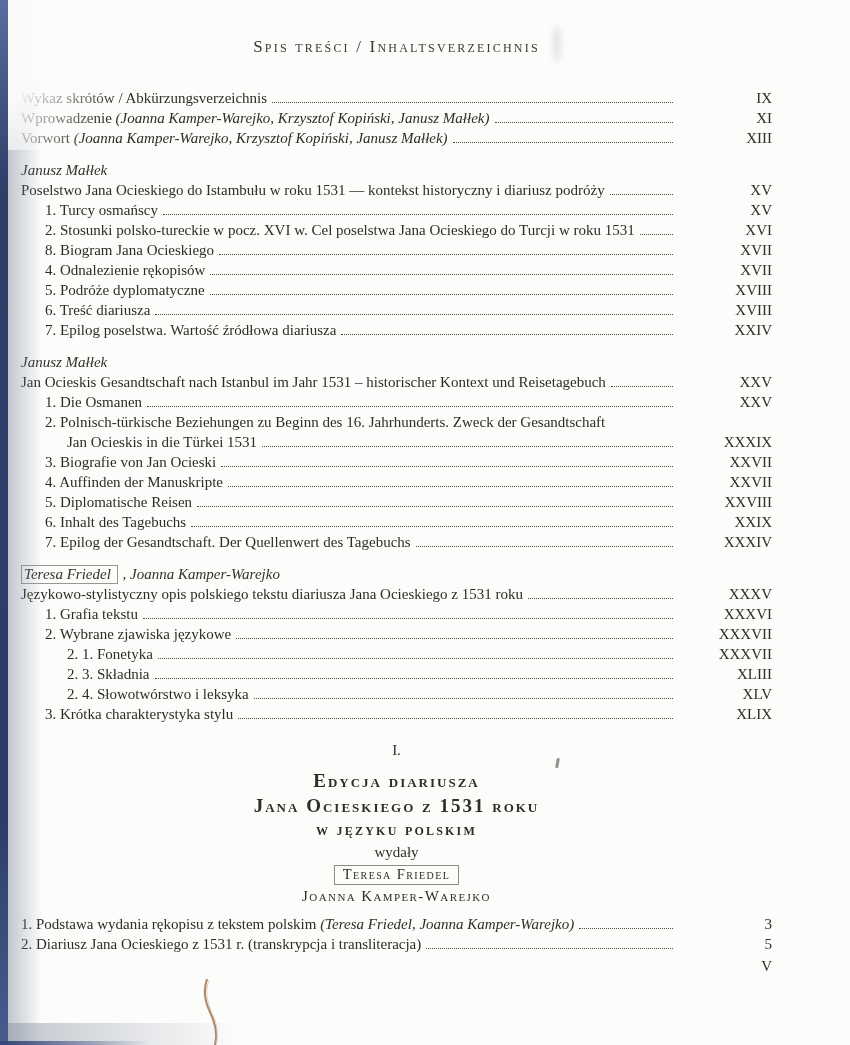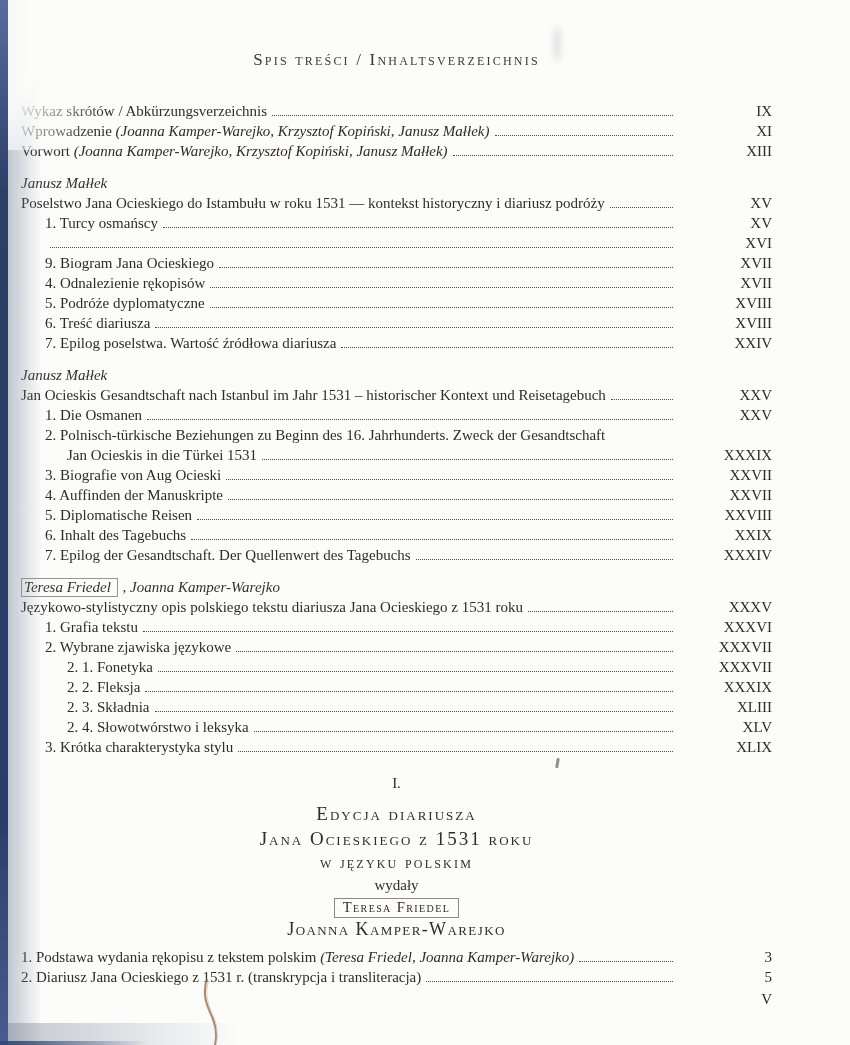--- a/index.html
+++ b/index.html
@@ -5,21 +5,21 @@
   * { margin: 0; padding: 0; box-sizing: border-box; }
   html, body { width: 850px; height: 1045px; }
   body {
     position: relative;
     overflow: hidden;
     background: #fcfcfb;
     font-family: "Liberation Serif", "DejaVu Serif", serif;
     color: #2f2c28;
   }
   .content {
-    position: absolute; left: 0; top: 13px; z-index: 2;
+    position: absolute; left: 0; top: 0; z-index: 2;
     width: 850px; padding: 34px 78px 0 21px;
   }
   h1.page-title {
     text-align: center;
     font-variant: small-caps;
     font-weight: normal;
     font-size: 17px;
     letter-spacing: 2.2px;
     line-height: 26px;
     color: #3c3935;
@@ -45,36 +45,36 @@
     font-style: italic;
     border: 1px solid #9a9792;
     padding: 0 6px 1px 2px;
     margin-right: 1px;
   }
   .toc-gap { height: 12px; }
 
   .part-block { text-align: center; margin-top: 16px; color: #302d29; }
   .part-num { font-size: 15px; line-height: 20px; margin-bottom: 8px; }
   .part-t1 {
-    font-variant: small-caps; font-weight: normal;
+    font-variant: small-caps; font-weight: bold;
     font-size: 19px; letter-spacing: 2px; line-height: 25px;
   }
   .part-t2 {
-    font-variant: small-caps; font-weight: normal;
+    font-variant: small-caps; font-weight: bold;
     font-size: 17px; letter-spacing: 2.2px; line-height: 23px;
   }
   .part-edited { font-size: 15px; line-height: 22px; }
   .part-ed-box {
     display: inline-block;
     font-variant: small-caps; font-size: 14.5px; letter-spacing: 1.4px;
     border: 1px solid #8d8a85;
     padding: 0 8px 1px; line-height: 17px; margin-top: 2px;
   }
   .part-ed2 {
-    font-variant: small-caps; font-size: 18px; letter-spacing: 1.4px;
+    font-variant: small-caps; font-size: 15px; letter-spacing: 1.4px;
     line-height: 20px; margin-top: 1px;
   }
   .edition-toc { margin-top: 8px; }
   .folio { text-align: right; font-size: 15px; line-height: 20px; margin-top: 2px; }
 
   
   .edge-left {
     position: absolute; left: 0; top: 0; width: 8px; height: 100%; z-index: 6;
     background: linear-gradient(180deg, #5a6c9e 0%, #2e4068 18%, #2b3d66 78%, #4a5c8e 100%);
   }
@@ -151,25 +151,26 @@
         <span class="row-text"><span class="seg-normal">Poselstwo Jana Ocieskiego do Istambułu w roku 1531 — kontekst historyczny i diariusz podróży</span></span>
         <span class="leader"></span>
         <span class="pagenum">XV</span>
       </div>
       <div class="toc-row ind1">
         <span class="row-text"><span class="seg-normal">1. Turcy osmańscy</span></span>
         <span class="leader"></span>
         <span class="pagenum">XV</span>
       </div>
       <div class="toc-row ind1">
+        <span class="row-text"><span class="seg-normal">2. Stosunki polsko-tureckie w pocz. XVI w. Cel poselstwa Jana Ocieskiego do Turcji w roku 1531</span></span>
         <span class="leader"></span>
         <span class="pagenum">XVI</span>
       </div>
       <div class="toc-row ind1">
-        <span class="row-text"><span class="seg-normal">9. Biogram Jana Ocieskiego</span></span>
+        <span class="row-text"><span class="seg-normal">8. Biogram Jana Ocieskiego</span></span>
         <span class="leader"></span>
         <span class="pagenum">XVII</span>
       </div>
       <div class="toc-row ind1">
         <span class="row-text"><span class="seg-normal">4. Odnalezienie rękopisów</span></span>
         <span class="leader"></span>
         <span class="pagenum">XVII</span>
       </div>
       <div class="toc-row ind1">
         <span class="row-text"><span class="seg-normal">5. Podróże dyplomatyczne</span></span>
@@ -202,21 +203,21 @@
       </div>
       <div class="toc-row ind1">
         <span class="row-text"><span class="seg-normal">2. Polnisch-türkische Beziehungen zu Beginn des 16. Jahrhunderts. Zweck der Gesandtschaft</span></span>
       </div>
       <div class="toc-row ind2">
         <span class="row-text"><span class="seg-normal">Jan Ocieskis in die Türkei 1531</span></span>
         <span class="leader"></span>
         <span class="pagenum">XXXIX</span>
       </div>
       <div class="toc-row ind1">
-        <span class="row-text"><span class="seg-normal">3. Biografie von Aug Ocieski</span></span>
+        <span class="row-text"><span class="seg-normal">3. Biografie von Jan Ocieski</span></span>
         <span class="leader"></span>
         <span class="pagenum">XXVII</span>
       </div>
       <div class="toc-row ind1">
         <span class="row-text"><span class="seg-normal">4. Auffinden der Manuskripte</span></span>
         <span class="leader"></span>
         <span class="pagenum">XXVII</span>
       </div>
       <div class="toc-row ind1">
         <span class="row-text"><span class="seg-normal">5. Diplomatische Reisen</span></span>
@@ -249,25 +250,20 @@
       </div>
       <div class="toc-row ind1">
         <span class="row-text"><span class="seg-normal">2. Wybrane zjawiska językowe</span></span>
         <span class="leader"></span>
         <span class="pagenum">XXXVII</span>
       </div>
       <div class="toc-row ind2">
         <span class="row-text"><span class="seg-normal">2. 1. Fonetyka</span></span>
         <span class="leader"></span>
         <span class="pagenum">XXXVII</span>
-      </div>
-      <div class="toc-row ind2">
-        <span class="row-text"><span class="seg-normal">2. 2. Fleksja</span></span>
-        <span class="leader"></span>
-        <span class="pagenum">XXXIX</span>
       </div>
       <div class="toc-row ind2">
         <span class="row-text"><span class="seg-normal">2. 3. Składnia</span></span>
         <span class="leader"></span>
         <span class="pagenum">XLIII</span>
       </div>
       <div class="toc-row ind2">
         <span class="row-text"><span class="seg-normal">2. 4. Słowotwórstwo i leksyka</span></span>
         <span class="leader"></span>
         <span class="pagenum">XLV</span>

